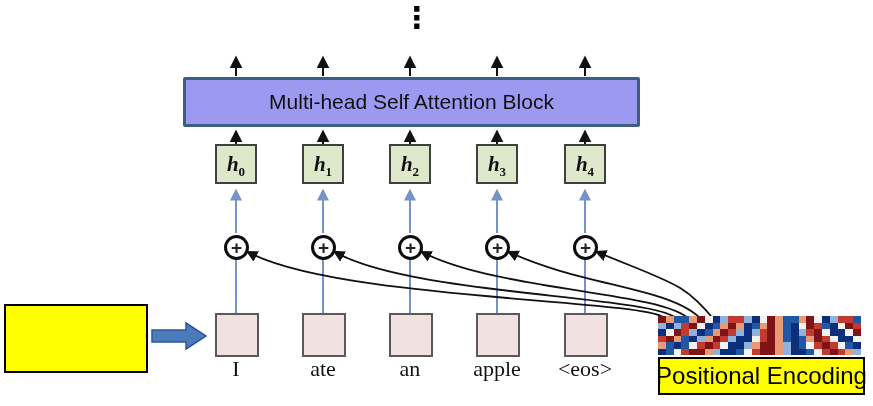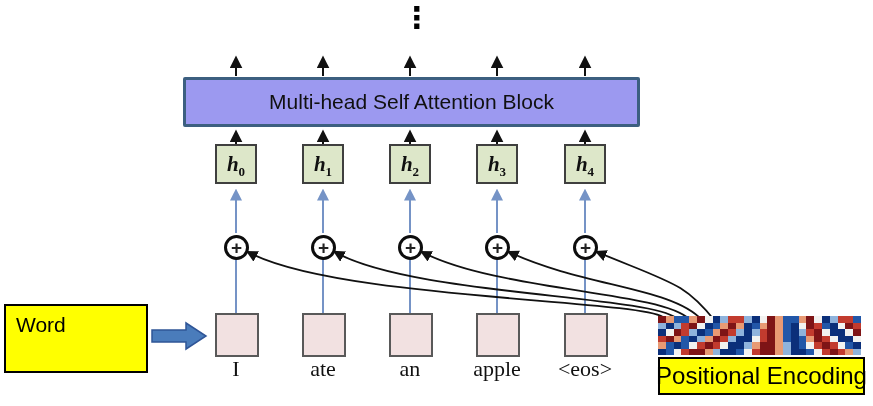--- a/index.html
+++ b/index.html
@@ -161,21 +161,20 @@
 <div class="abs wbox c3"></div>
 <div class="abs wbox c4"></div>
 
 <div class="abs word c0">I</div>
 <div class="abs word c1">ate</div>
 <div class="abs word c2">an</div>
 <div class="abs word c3">apple</div>
 <div class="abs word c4">&lt;eos&gt;</div>
 
 <div class="abs we-box">
-  <div>Word</div>
 </div>
 
 <div class="abs heatmap">
     <div style="background: rgb(126, 20, 22);"></div>
     <div style="background: rgb(232, 154, 116);"></div>
     <div style="background: rgb(34, 87, 168);"></div>
     <div style="background: rgb(34, 87, 168);"></div>
     <div style="background: rgb(232, 154, 116);"></div>
     <div style="background: rgb(126, 20, 22);"></div>
     <div style="background: rgb(242, 242, 240);"></div>

